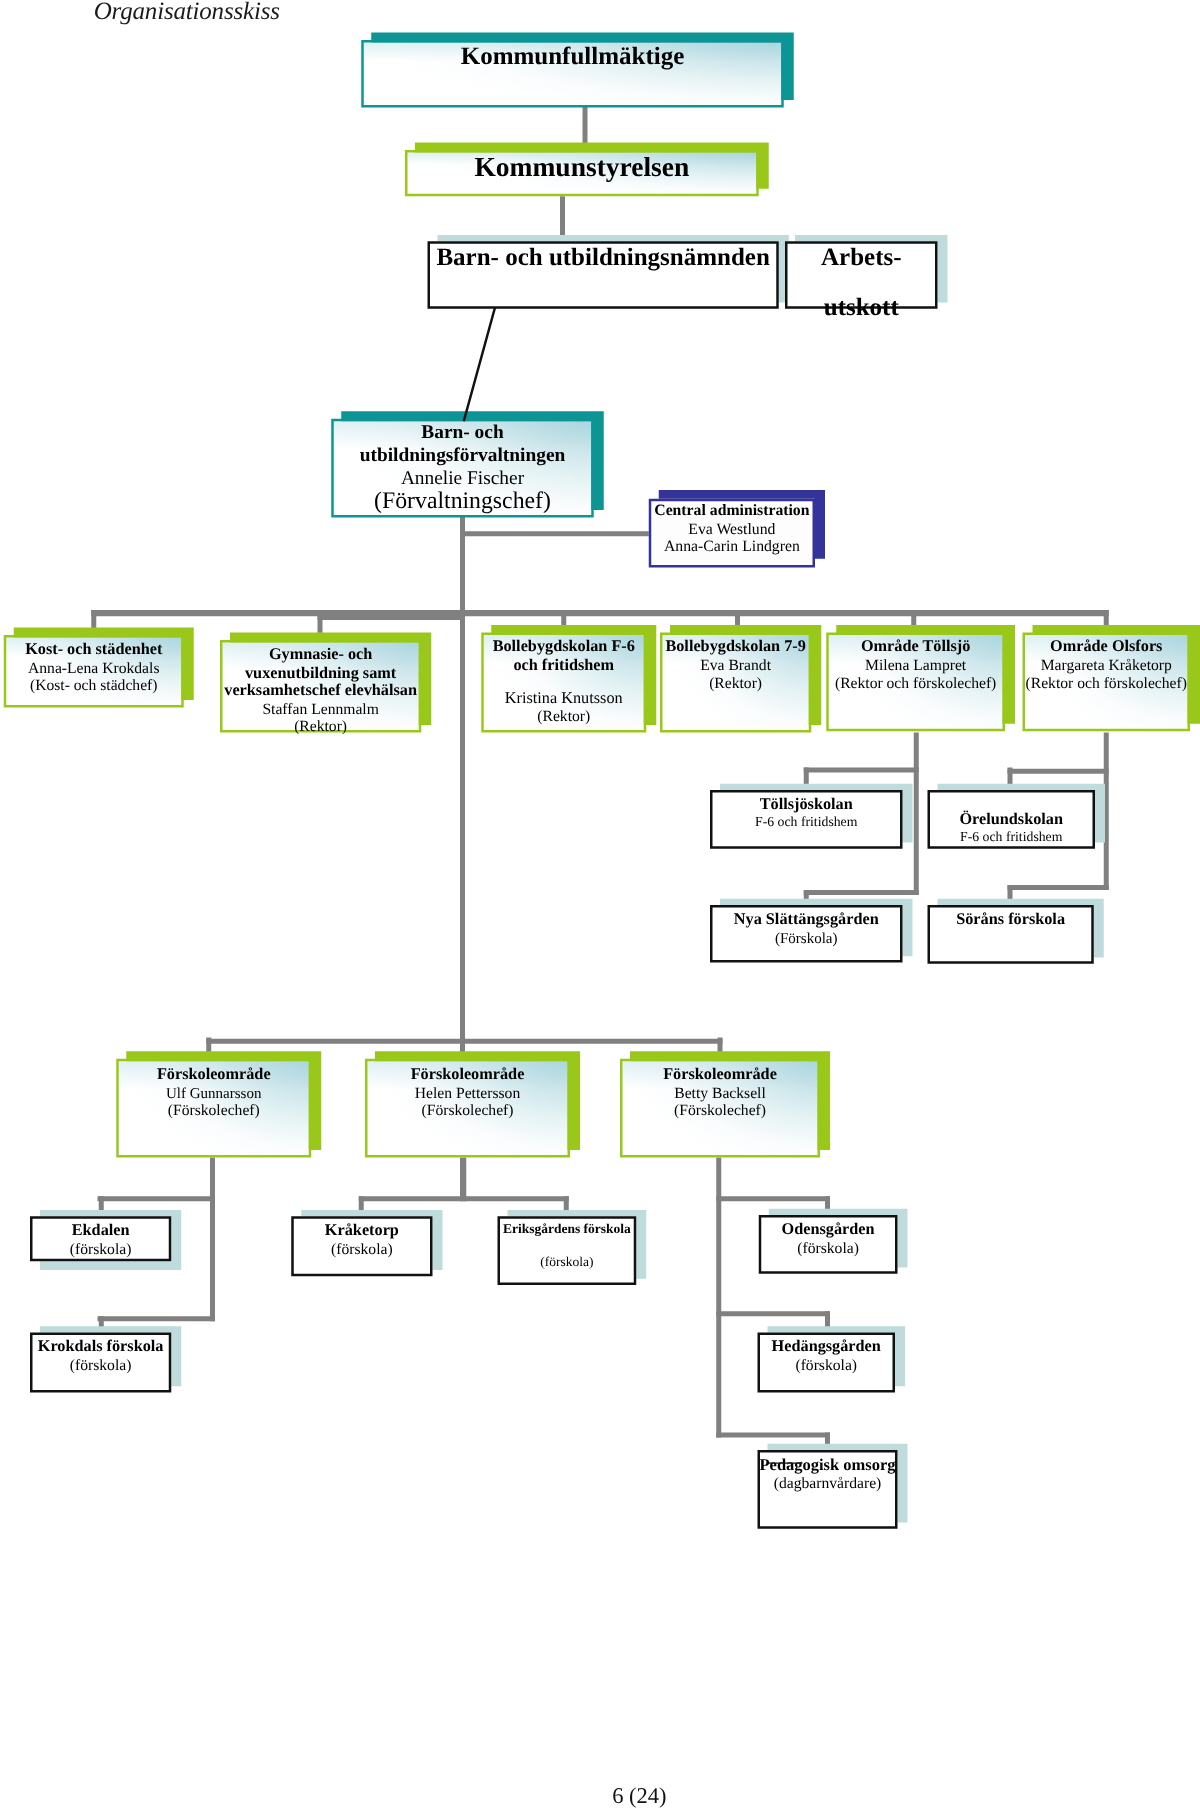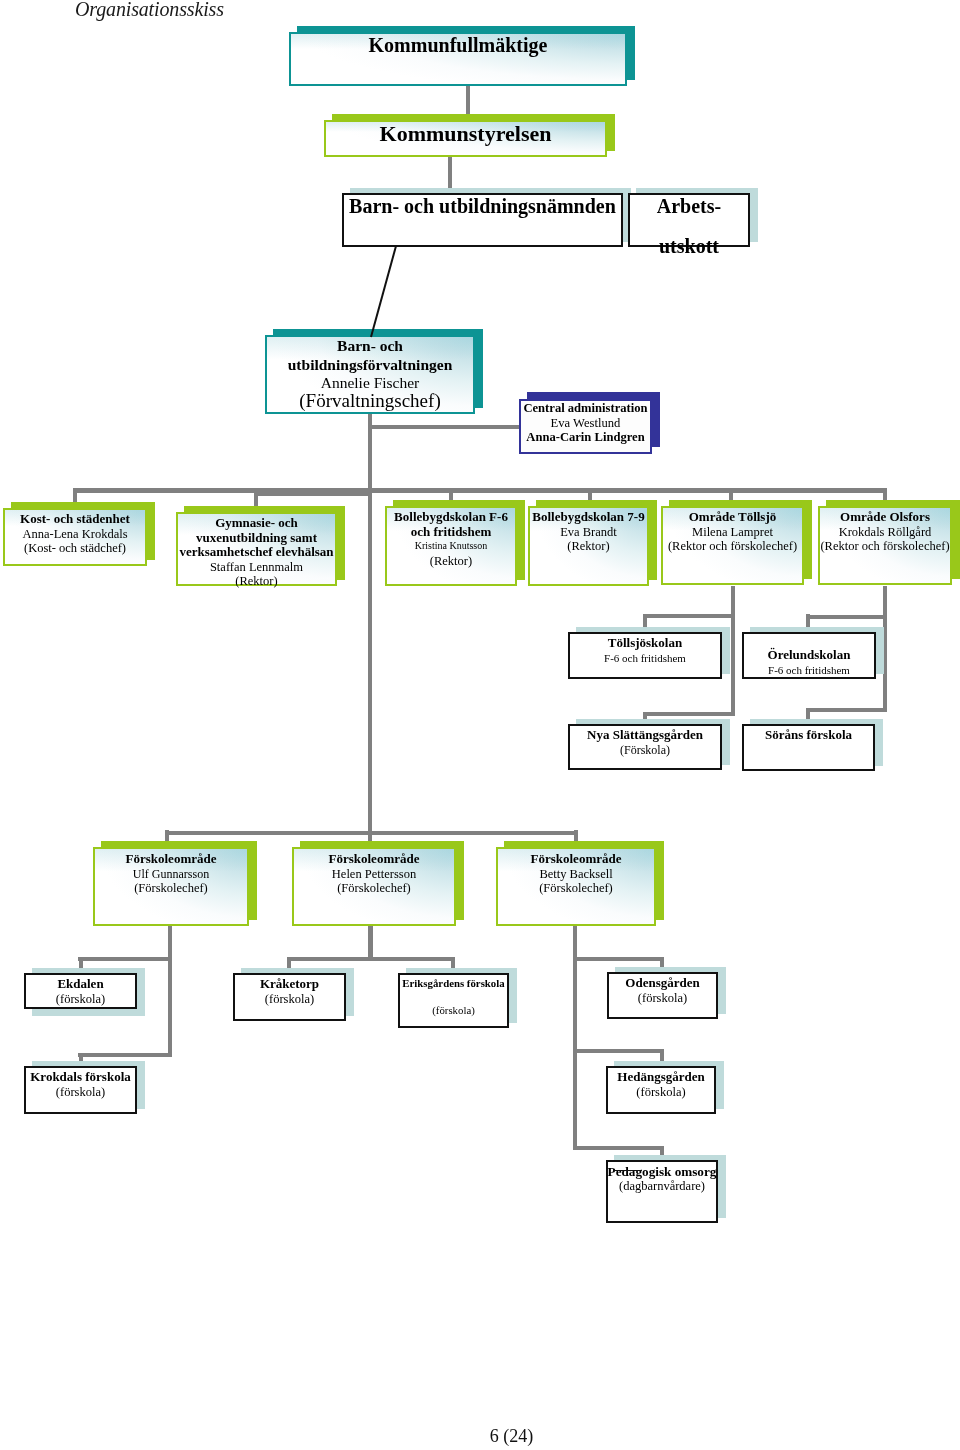--- a/index.html
+++ b/index.html
@@ -109,21 +109,21 @@
           <b class="tl" style="font-size: 15.5px; margin-top: 0px; line-height: 18.5px;">utbildningsförvaltningen</b>
           <span class="tl" style="font-size: 15.5px; margin-top: 0px; line-height: 17.5px;">Annelie Fischer</span>
           <span class="tl" style="font-size: 19px; margin-top: 0px; line-height: 17.5px;">(Förvaltningschef)</span>
         </div>
       </div>
       <div class="node" style="left: 0px; top: 0px; width: 0px; height: 0px;">
         <div class="shadow" style="left: 527px; top: 392px; width: 133px; height: 55px; background: rgb(51, 51, 153);"></div>
         <div class="body" style="left: 519px; top: 399px; width: 133px; height: 55px; border: 2px solid rgb(51, 51, 153); background: rgb(253, 253, 253);">
           <b class="tl" style="font-size: 12.6px; margin-top: 0px; line-height: 14.5px;">Central administration</b>
           <span class="tl" style="font-size: 12.6px; margin-top: 0px; line-height: 14.5px;">Eva Westlund</span>
-          <span class="tl" style="font-size: 12.6px; margin-top: 0px; line-height: 14.5px; font-weight: bold;">Anna-Carin Lindgren</span>
+          <span class="tl" style="font-size: 12.6px; margin-top: 0px; line-height: 14.5px;">Anna-Carin Lindgren</span>
         </div>
       </div>
       <div class="node" style="left: 0px; top: 0px; width: 0px; height: 0px;">
         <div class="shadow" style="left: 11px; top: 502px; width: 144px; height: 58px; background: rgb(153, 200, 26);"></div>
         <div class="body" style="left: 3px; top: 508px; width: 144px; height: 58px; border: 2px solid rgb(153, 200, 26); background: linear-gradient(rgba(150, 205, 215, 0.3) 0%, rgba(150, 205, 215, 0) 30%), radial-gradient(125% 150% at 103% -3%, rgb(176, 218, 227) 0%, rgb(198, 226, 232) 18%, rgb(228, 242, 244) 42%, rgb(250, 252, 253) 63%, rgb(255, 255, 255) 80%); padding-top: 2px;">
           <b class="tl" style="font-size: 13px; margin-top: 0px; line-height: 14.5px;">Kost- och städenhet</b>
           <span class="tl" style="font-size: 12.5px; margin-top: 0px; line-height: 14.5px;">Anna-Lena Krokdals</span>
           <span class="tl" style="font-size: 12.5px; margin-top: 0px; line-height: 14.5px;">(Kost- och städchef)</span>
         </div>
       </div>
@@ -135,21 +135,21 @@
           <b class="tl" style="font-size: 13px; margin-top: 0px; line-height: 14.5px;">verksamhetschef elevhälsan</b>
           <span class="tl" style="font-size: 12.5px; margin-top: 0px; line-height: 14.5px;">Staffan Lennmalm</span>
           <span class="tl" style="font-size: 12.5px; margin-top: 0px; line-height: 14.5px;">(Rektor)</span>
         </div>
       </div>
       <div class="node" style="left: 0px; top: 0px; width: 0px; height: 0px;">
         <div class="shadow" style="left: 393px; top: 500px; width: 132px; height: 80px; background: rgb(153, 200, 26);"></div>
         <div class="body" style="left: 385px; top: 506px; width: 132px; height: 80px; border: 2px solid rgb(153, 200, 26); background: linear-gradient(rgba(150, 205, 215, 0.3) 0%, rgba(150, 205, 215, 0) 30%), radial-gradient(125% 150% at 103% -3%, rgb(176, 218, 227) 0%, rgb(198, 226, 232) 18%, rgb(228, 242, 244) 42%, rgb(250, 252, 253) 63%, rgb(255, 255, 255) 80%); padding-top: 2px;">
           <b class="tl" style="font-size: 13px; margin-top: 0px; line-height: 14.5px;">Bollebygdskolan F-6</b>
           <b class="tl" style="font-size: 13px; margin-top: 0px; line-height: 14.5px;">och fritidshem</b>
-          <span class="tl" style="font-size: 10px; margin-top: 0px; line-height: 14.5px;">Kristina Knutsson</span>
+          <span class="tl" style="font-size: 13px; margin-top: 12px; line-height: 14.5px;">Kristina Knutsson</span>
           <span class="tl" style="font-size: 12.5px; margin-top: 0px; line-height: 14.5px;">(Rektor)</span>
         </div>
       </div>
       <div class="node" style="left: 0px; top: 0px; width: 0px; height: 0px;">
         <div class="shadow" style="left: 536px; top: 500px; width: 121px; height: 80px; background: rgb(153, 200, 26);"></div>
         <div class="body" style="left: 528px; top: 506px; width: 121px; height: 80px; border: 2px solid rgb(153, 200, 26); background: linear-gradient(rgba(150, 205, 215, 0.3) 0%, rgba(150, 205, 215, 0) 30%), radial-gradient(125% 150% at 103% -3%, rgb(176, 218, 227) 0%, rgb(198, 226, 232) 18%, rgb(228, 242, 244) 42%, rgb(250, 252, 253) 63%, rgb(255, 255, 255) 80%); padding-top: 2px;">
           <b class="tl" style="font-size: 13px; margin-top: 0px; line-height: 14.5px;">Bollebygdskolan 7-9</b>
           <span class="tl" style="font-size: 12.5px; margin-top: 0px; line-height: 14.5px;">Eva Brandt</span>
           <span class="tl" style="font-size: 12.5px; margin-top: 0px; line-height: 14.5px;">(Rektor)</span>
         </div>
@@ -159,21 +159,21 @@
         <div class="body" style="left: 661px; top: 506px; width: 143px; height: 79px; border: 2px solid rgb(153, 200, 26); background: linear-gradient(rgba(150, 205, 215, 0.3) 0%, rgba(150, 205, 215, 0) 30%), radial-gradient(125% 150% at 103% -3%, rgb(176, 218, 227) 0%, rgb(198, 226, 232) 18%, rgb(228, 242, 244) 42%, rgb(250, 252, 253) 63%, rgb(255, 255, 255) 80%); padding-top: 2px;">
           <b class="tl" style="font-size: 13px; margin-top: 0px; line-height: 14.5px;">Område Töllsjö</b>
           <span class="tl" style="font-size: 12.5px; margin-top: 0px; line-height: 14.5px;">Milena Lampret</span>
           <span class="tl" style="font-size: 12.5px; margin-top: 0px; line-height: 14.5px;">(Rektor och förskolechef)</span>
         </div>
       </div>
       <div class="node" style="left: 0px; top: 0px; width: 0px; height: 0px;">
         <div class="shadow" style="left: 826px; top: 500px; width: 134px; height: 79px; background: rgb(153, 200, 26);"></div>
         <div class="body" style="left: 818px; top: 506px; width: 134px; height: 79px; border: 2px solid rgb(153, 200, 26); background: linear-gradient(rgba(150, 205, 215, 0.3) 0%, rgba(150, 205, 215, 0) 30%), radial-gradient(125% 150% at 103% -3%, rgb(176, 218, 227) 0%, rgb(198, 226, 232) 18%, rgb(228, 242, 244) 42%, rgb(250, 252, 253) 63%, rgb(255, 255, 255) 80%); padding-top: 2px;">
           <b class="tl" style="font-size: 13px; margin-top: 0px; line-height: 14.5px;">Område Olsfors</b>
-          <span class="tl" style="font-size: 12.5px; margin-top: 0px; line-height: 14.5px;">Krokdals Röllgård</span>
+          <span class="tl" style="font-size: 12.5px; margin-top: 0px; line-height: 14.5px;">Margareta Kråketorp</span>
           <span class="tl" style="font-size: 12.5px; margin-top: 0px; line-height: 14.5px;">(Rektor och förskolechef)</span>
         </div>
       </div>
       <div class="node" style="left: 0px; top: 0px; width: 0px; height: 0px;">
         <div class="shadow" style="left: 576px; top: 627px; width: 154px; height: 47px; background: rgb(191, 219, 219);"></div>
         <div class="body" style="left: 568px; top: 632px; width: 154px; height: 47px; border: 2px solid rgb(17, 17, 17); background: rgb(255, 255, 255); padding-top: 2px;">
           <b class="tl" style="font-size: 13px; margin-top: 0px; line-height: 14.5px;">Töllsjöskolan</b>
           <span class="tl" style="font-size: 11px; margin-top: 0px; line-height: 14.5px;">F-6 och fritidshem</span>
         </div>
       </div>

